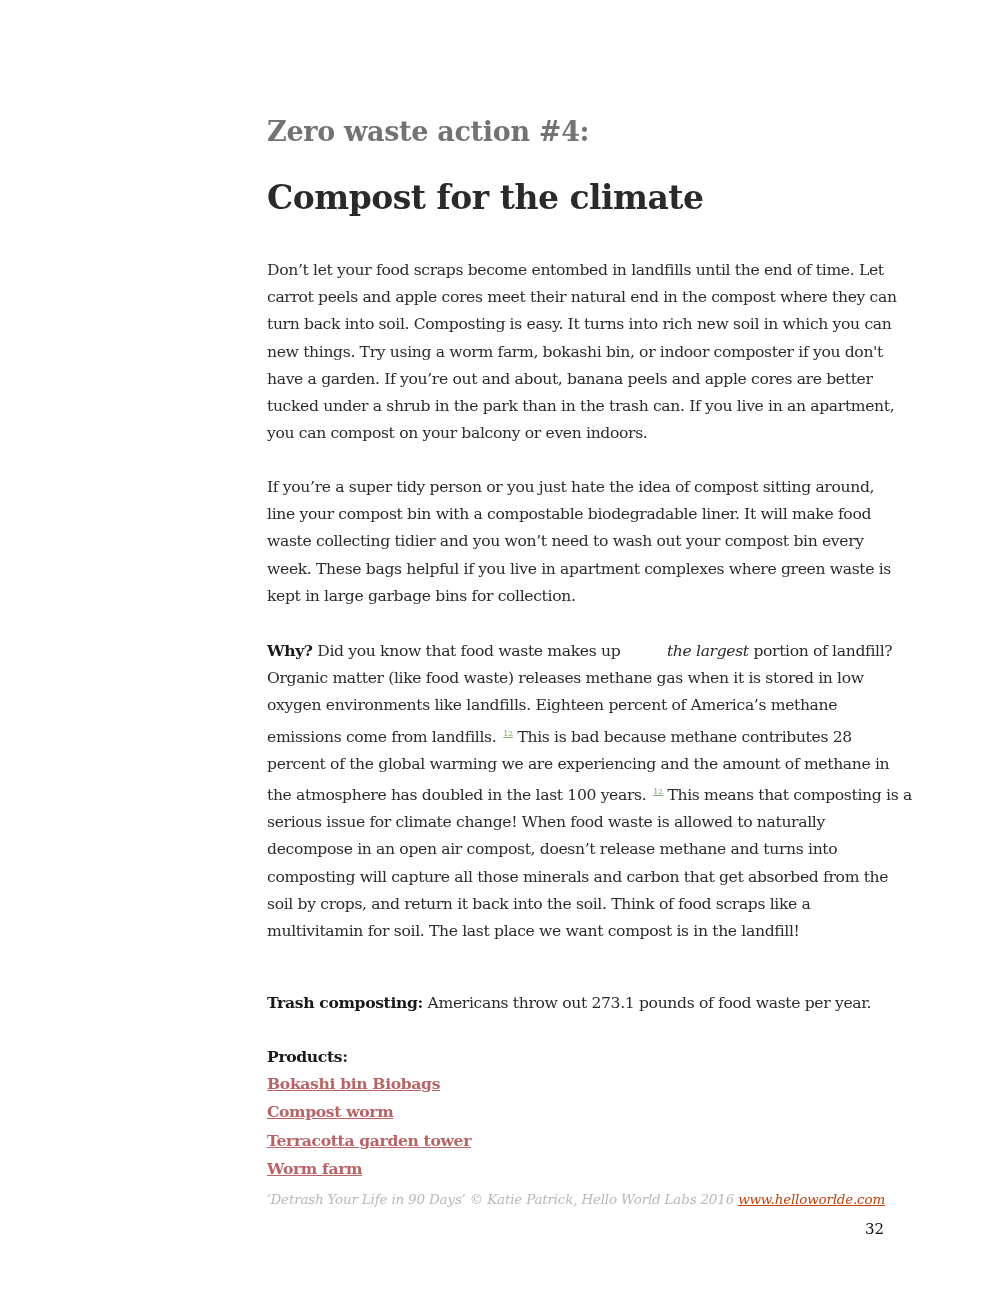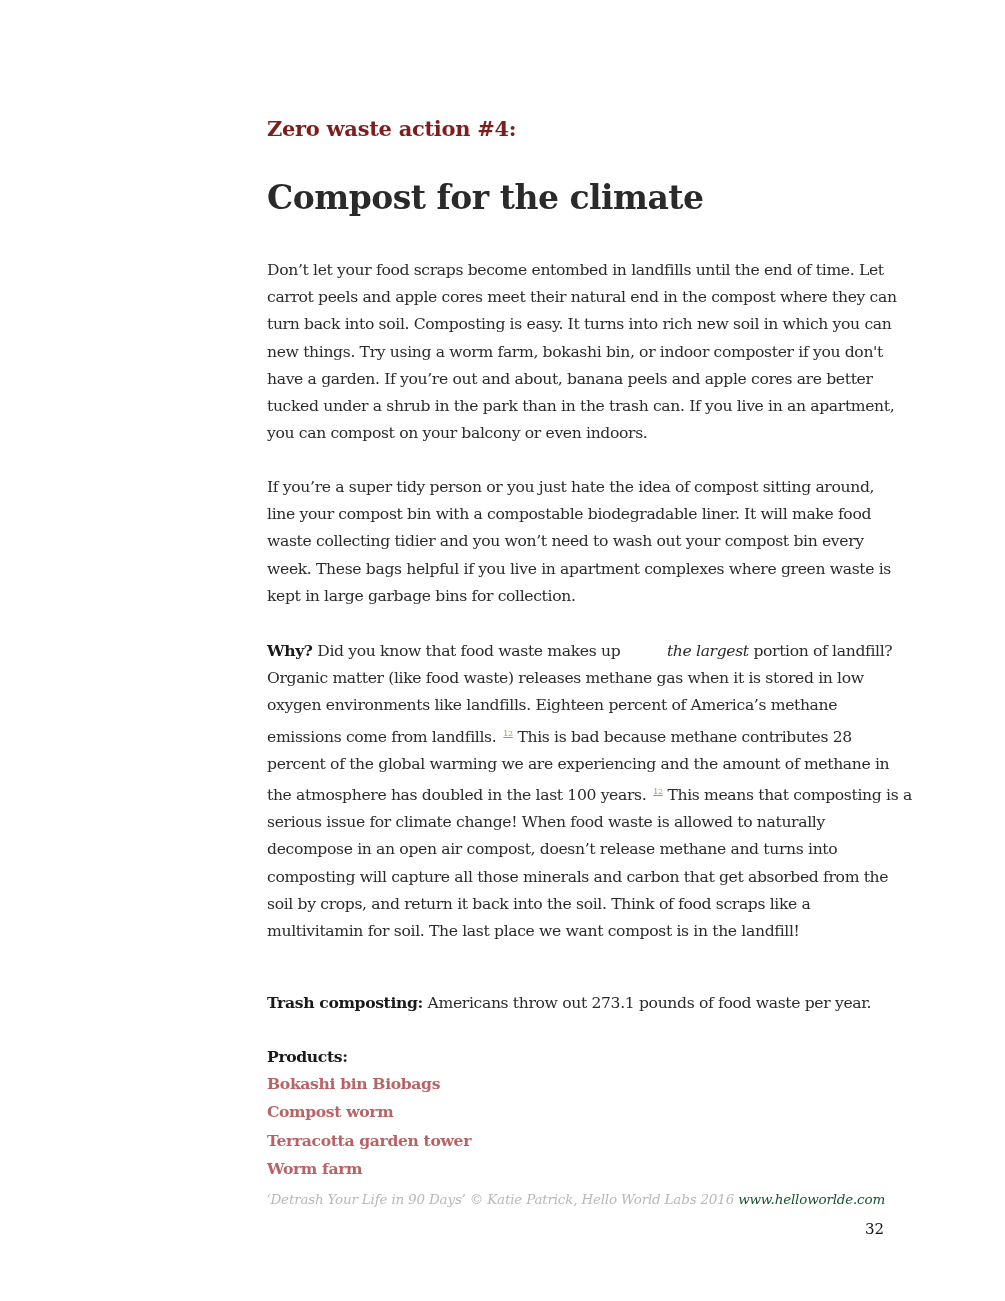--- a/index.html
+++ b/index.html
@@ -1,38 +1,38 @@
 <!DOCTYPE html>
 <html><head>
   <meta charset="utf-8">
   <style>
     html, body { margin: 0; padding: 0; background: #ffffff; }
     body { width: 1005px; height: 1301px; position: relative; overflow: hidden;
            font-family: "DejaVu Serif", "Liberation Serif", serif; color: #222222; }
     .page { position: absolute; left: 267px; top: 0; width: 620px; }
-    .kicker { position: absolute; top: 116px; left: 0; font-size: 21px; font-weight: bold;
-              color: #7f1d1d; letter-spacing: -0.3px; white-space: nowrap; }
+    .kicker { position: absolute; top: 116px; left: 0; font-size: 27px; font-weight: bold;
+              color: #737373; letter-spacing: -0.3px; white-space: nowrap; }
     .title { position: absolute; top: 178px; left: 0; font-size: 33px; font-weight: bold;
              color: #2a2a2a; letter-spacing: -0.5px; white-space: nowrap; }
     .para { position: absolute; left: 0; width: 620px; font-size: 15.6px; line-height: 27.2px;
             letter-spacing: -0.35px; color: #2b2b2b; }
     .para p { margin: 0; white-space: nowrap; }
     .p1 { top: 257px; }
     .p2 { top: 474px; }
     .p3 { top: 637px; }
     .p4 { top: 989px; }
     .b { font-weight: bold; color: #1a1a1a; }
     .i { font-style: italic; margin-left: 42px; }
     .fn { font-size: 8px; vertical-align: 6px; color: #7da66b; text-decoration: underline; margin-left: 7px; }
     .products { position: absolute; top: 1043px; left: 0; font-size: 15.6px; line-height: 27.2px; letter-spacing: -0.35px; }
     .products .label { font-weight: bold; color: #1a1a1a; }
-    .link { color: #b86466; font-weight: bold; cursor: pointer; }
+    .link { color: #b86466; font-weight: bold; text-decoration: underline; cursor: pointer; }
     .footer { position: absolute; top: 1191px; right: 120px; font-size: 13.5px; font-style: italic;
               color: #b8b8b8; white-space: nowrap; letter-spacing: -0.2px; }
-    .footer .url { color: #14532d; }
+    .footer .url { text-decoration: underline; color: #c2410c; }
     .pagenum { position: absolute; top: 1220px; right: 121px; font-size: 15px; color: #111111; }
   </style>
 </head>
 <body>
 
 <div class="page">
   <div class="kicker">Zero waste action #4:</div>
   <div class="title">Compost for the climate</div>
 
   <div class="para p1">

